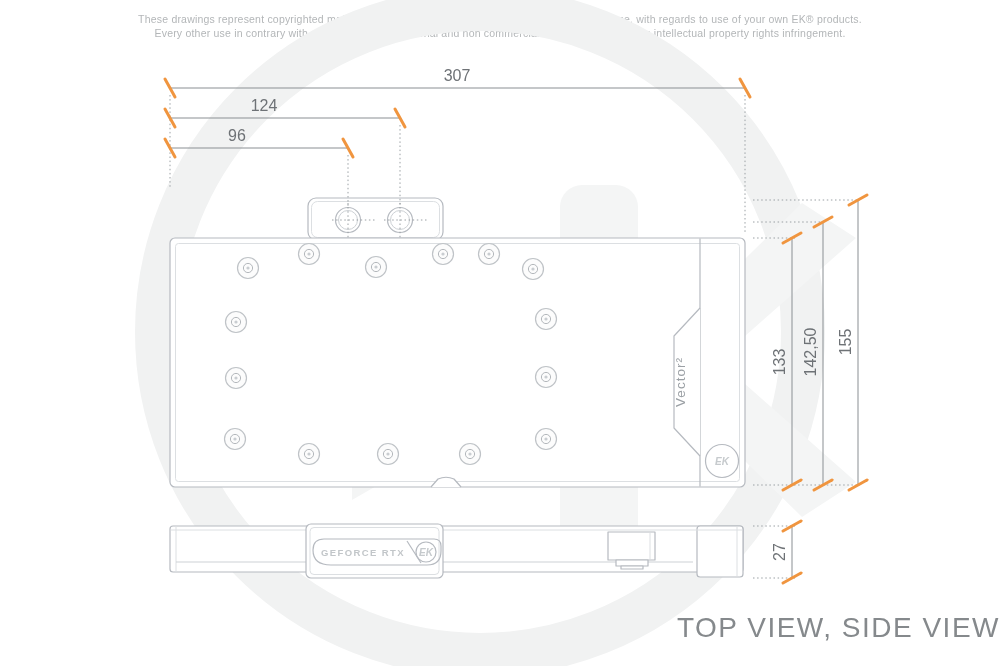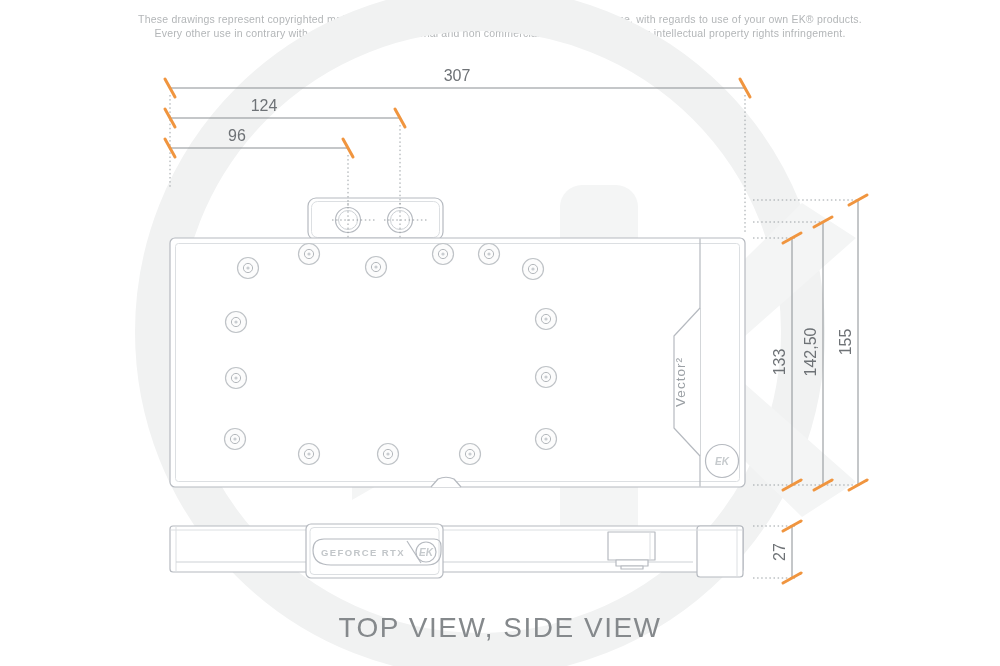--- a/index.html
+++ b/index.html
@@ -1,20 +1,20 @@
 <!DOCTYPE html>
 <html style="--accent: #F0953F;"><head>
 <meta charset="utf-8">
 <style>
   html,body{margin:0;padding:0;background:#fff;}
   body{width:1000px;height:666px;position:relative;overflow:hidden;
        font-family:"Liberation Sans",sans-serif;}
   .disclaimer{position:absolute;top:13px;left:0;right:0;text-align:center;
        font-size:10.5px;line-height:13.5px;color:#b3b6b8;letter-spacing:.2px;}
-  .title{position:absolute;top:612px;left:0;right:0;text-align:center;
+  .title{position:absolute;top:612px;left:0;right:0;text-align:right;
        font-size:28px;color:#85898c;letter-spacing:1.5px;}
   svg{position:absolute;top:0;left:0;}
   svg text{font-family:"Liberation Sans",sans-serif;}
   .dim-label{font-size:16px;fill:#6e7276;text-anchor:middle;}
   .vector-label{font-size:13.5px;fill:#9ba0a5;letter-spacing:1px;text-anchor:middle;}
   .badge-text{font-size:9.5px;fill:#c2c6c9;letter-spacing:1.4px;font-weight:bold;text-anchor:middle;}
   .ek-mini{font-size:10px;fill:#c6cacd;font-style:italic;font-weight:bold;text-anchor:middle;}
   .ln{stroke:#b6bac0;fill:none;stroke-width:1.2;stroke-linejoin:round;}
   .lnf{stroke:#b6bac0;fill:#ffffff;stroke-width:1.2;stroke-linejoin:round;}
   .inner{stroke:#dcdfe2;fill:none;stroke-width:1;}

